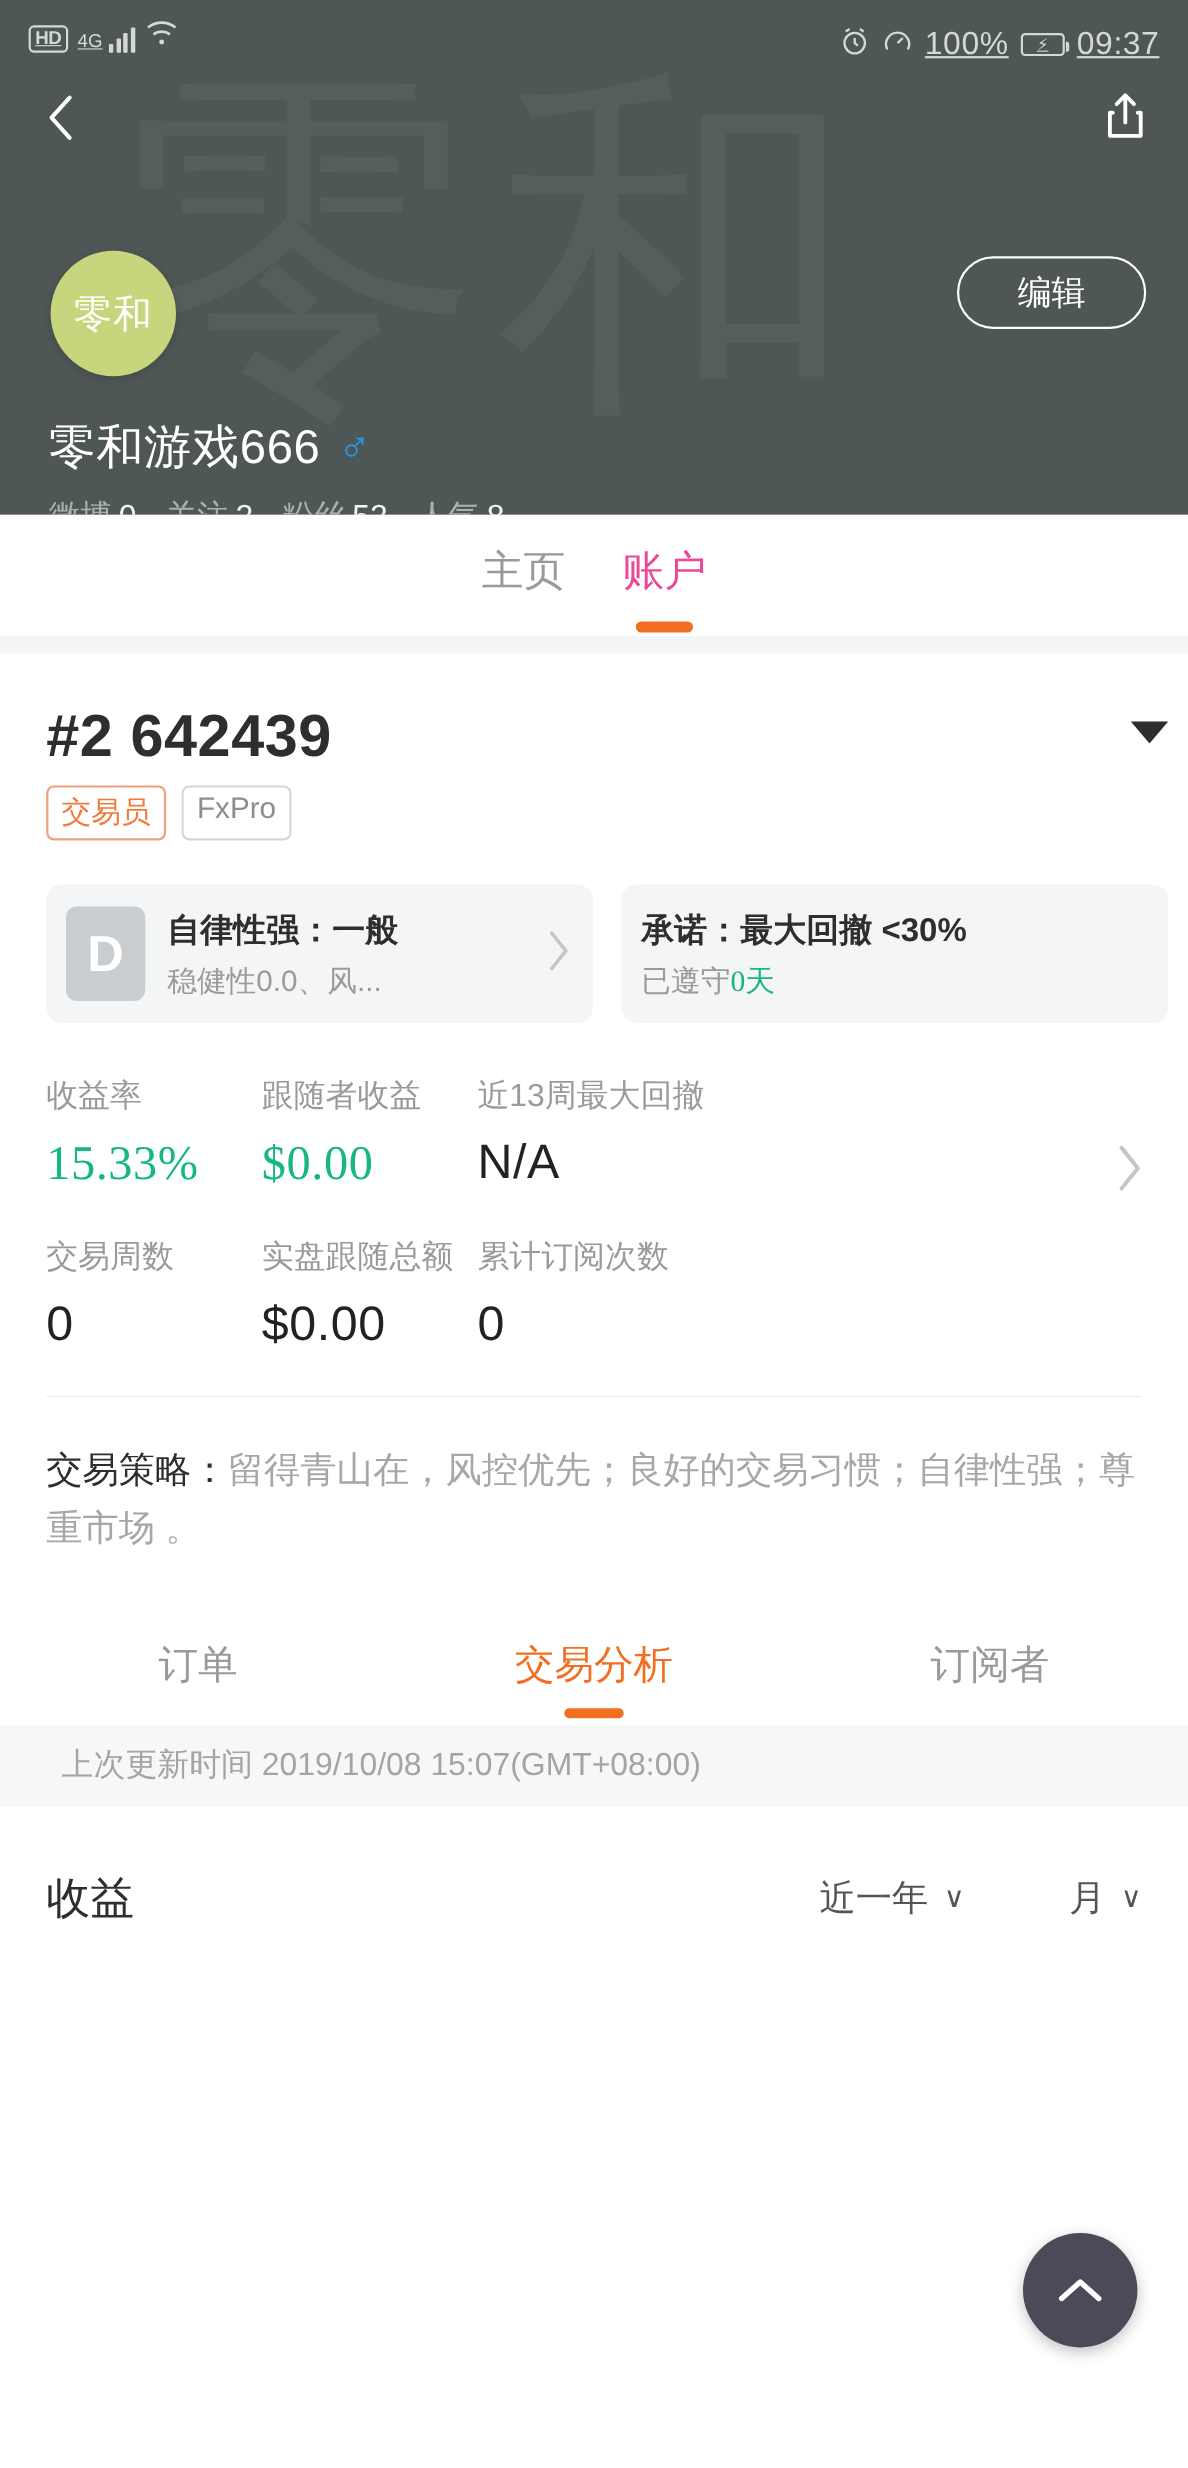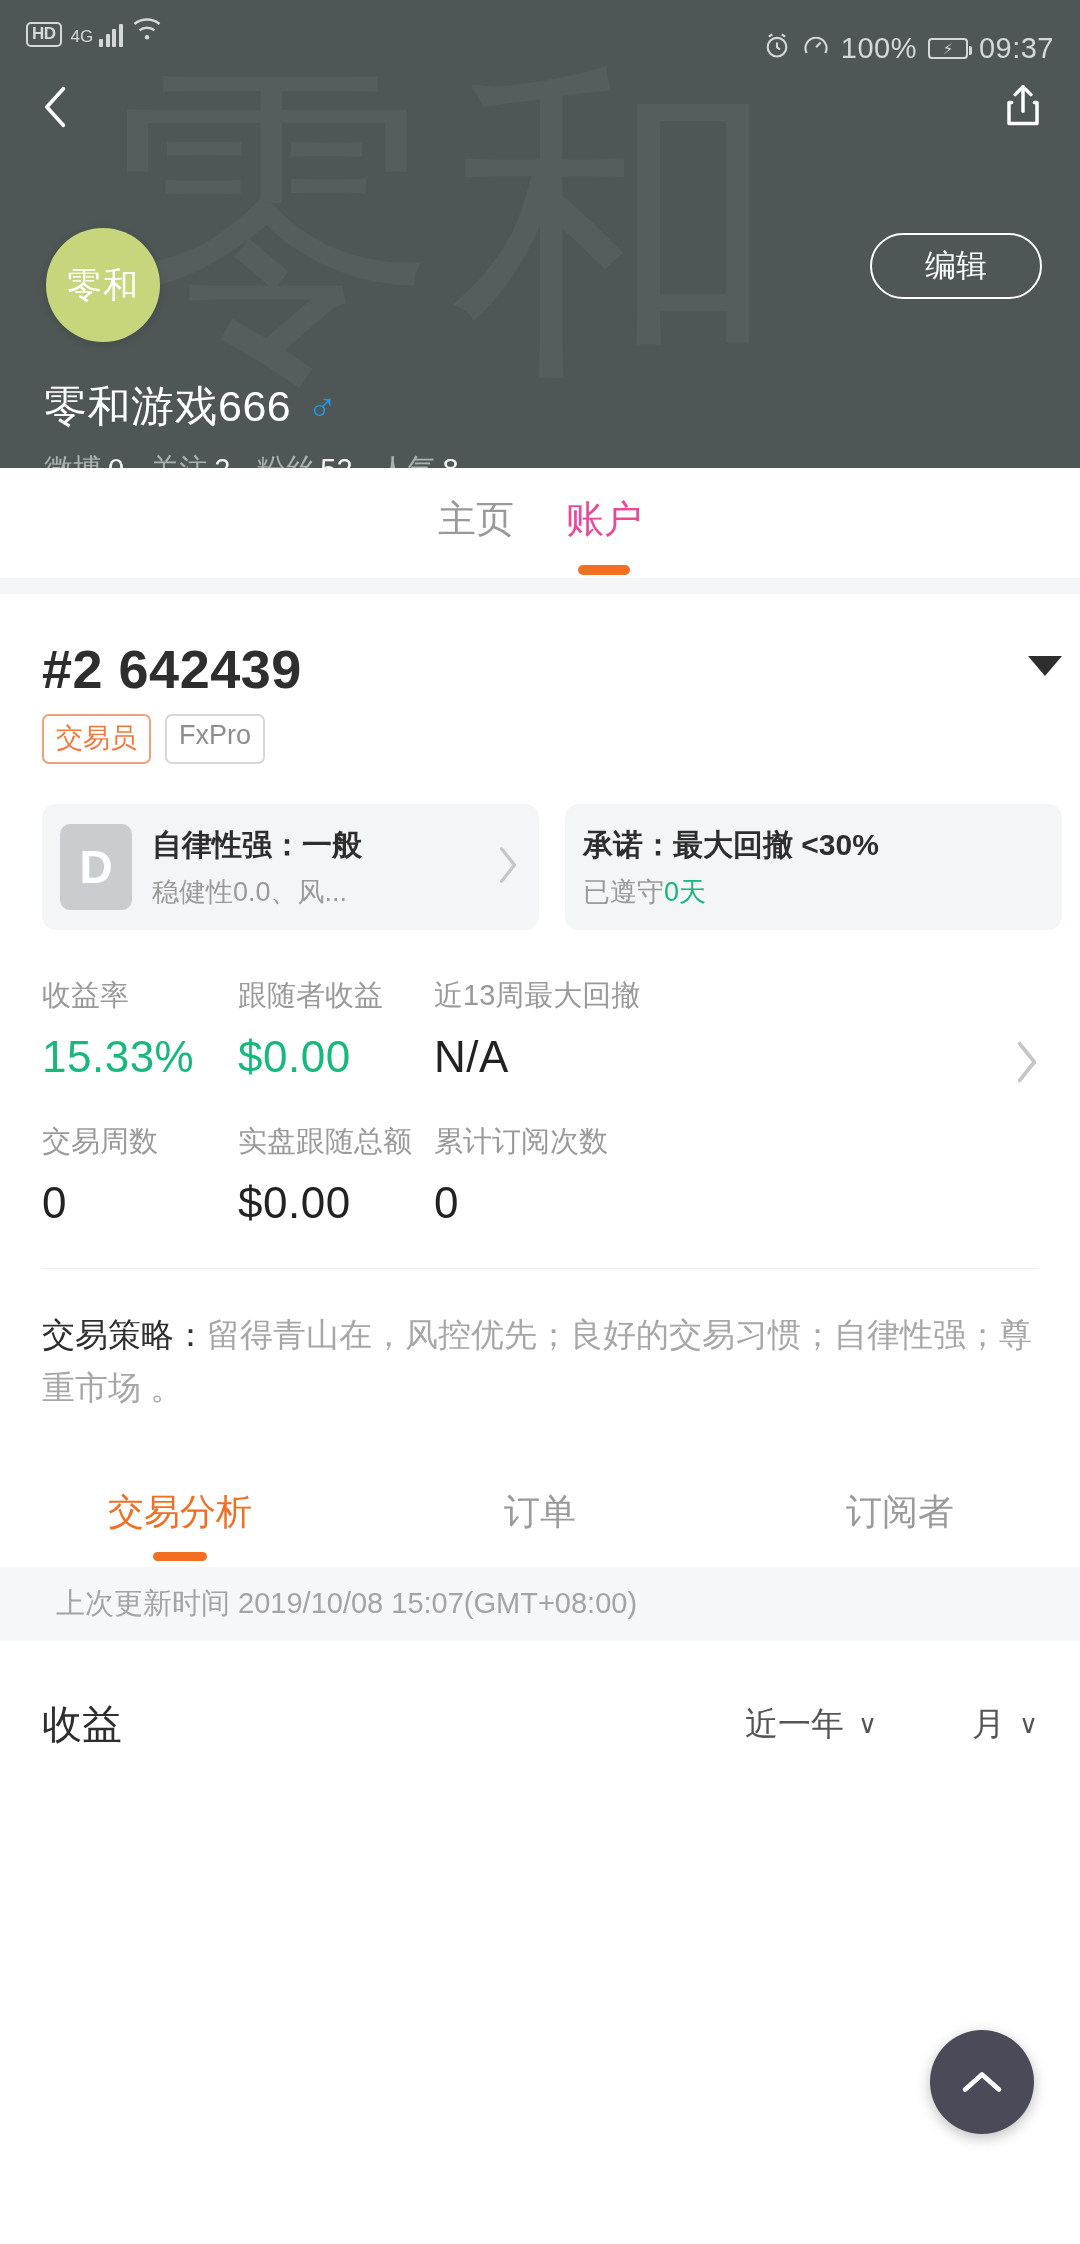--- a/index.html
+++ b/index.html
@@ -27,24 +27,25 @@
     letter-spacing:10px;
     color:rgba(255,255,255,0.045);
     font-weight:500;
     user-select:none;
     white-space:nowrap;
   }
   
   .statusbar {
     position:relative; z-index:5;
     height:64px;
-    display:flex; align-items:flex-start; justify-content:space-between;
+    display:flex; align-items:center; justify-content:space-between;
     padding:16px 26px;
     color:#d4d9d7;
     font-size:27px;
+    text-decoration:underline;
   }
   .sb-left { display:flex; align-items:flex-end; gap:9px; }
   .sb-right { display:flex; align-items:center; gap:11px;margin-top:16px; }
   .hd-box {
     border:2.5px solid #d4d9d7; border-radius:5px;
     font-size:17px; font-weight:bold; padding:1px 4px 1px 4px;
     line-height:1.1; letter-spacing:-0.5px;
   }
   .net-g { font-size:17px; vertical-align:super; margin-right:-3px; }
   .bars { display:inline-flex; align-items:flex-end; gap:2.5px; height:26px; }
@@ -131,21 +132,21 @@
   .card { flex:1; background:#f4f5f6; border-radius:14px; height:126px; display:flex; align-items:center; padding:0 18px; position:relative; }
   .grade {
     width:72px; height:86px; border-radius:10px; background:#c9cdcf;
     color:#fff; font-size:46px; font-weight:bold;
     display:flex; align-items:center; justify-content:center; margin-right:20px;
   }
   .card-txt { display:flex; flex-direction:column; gap:8px; }
   .card-t1 { font-size:30px; color:#2e2e2e; font-weight:bold; }
   .card-t2 { font-size:27px; color:#9a9a9a; }
   .chev-sm { position:absolute; right:18px; top:50%; transform:translateY(-50%); }
-  .green { color:#17b87b; }
+  .green { color:#17b87b;font-family:Liberation Serif, serif; }
 
   
   .metrics { padding:0 42px; margin-top:46px; position:relative; }
   .mrow { display:flex; margin-bottom:40px; }
   .mcell { width:196px; }
   .mcell.wide { width:300px; }
   .mlbl { font-size:29px; color:#9a9a9a; margin-bottom:16px; }
   .mval { font-size:44px; color:#222; letter-spacing:0.5px; }
   .mval.green { color:#17b87b; }
   .chev-row { position:absolute; right:38px; top:62px; }
@@ -358,22 +359,22 @@
     </div>
   </div>
 
   <div class="hr"></div>
 
   <div class="strategy">
     <span class="st-lbl">交易策略：</span><span class="st-txt">留得青山在，风控优先；良好的交易习惯；自律性强；尊重市场 。</span>
   </div>
 
   <div class="subtabs">
+    <div class="stab">订单</div>
     <div class="stab active">交易分析</div>
-    <div class="stab">订单</div>
     <div class="stab">订阅者</div>
   </div>
 
   <div class="updatebar">
     <span>上次更新时间 2019/10/08 15:07(GMT+08:00)</span>
   </div>
 
   <div class="earn">
     <div class="earn-title">收益</div>
     <div class="earn-ctrls">

